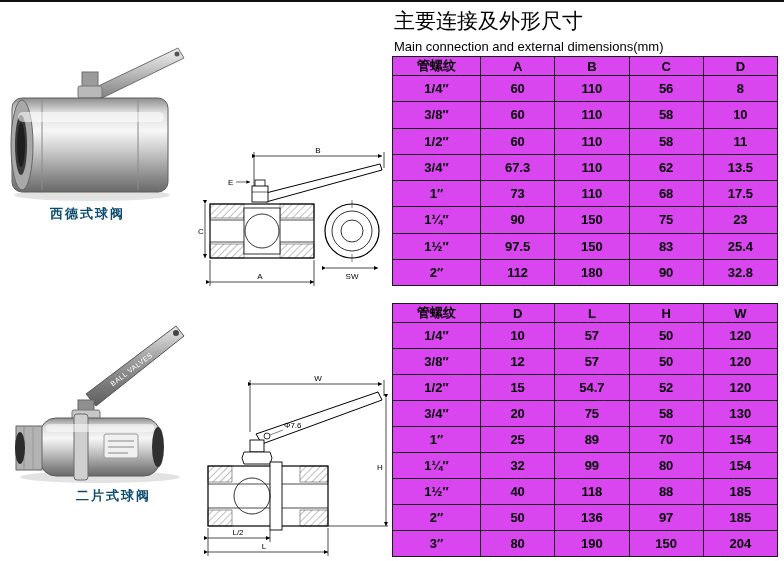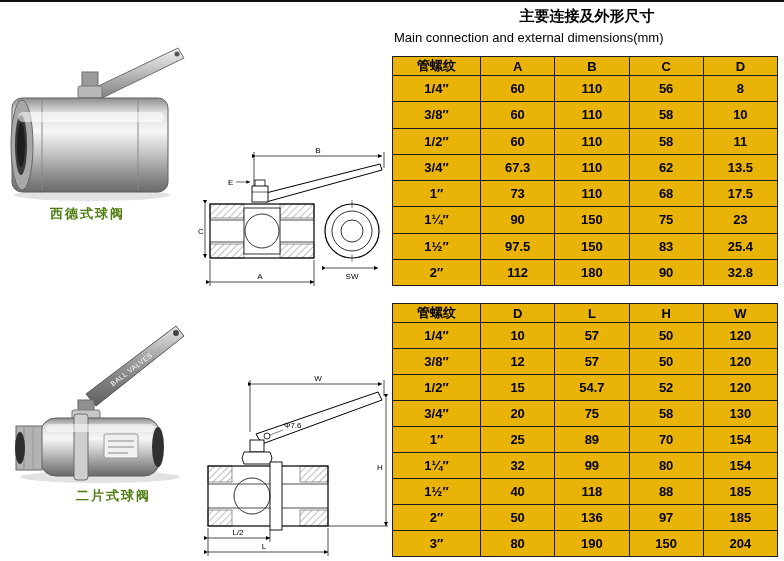--- a/index.html
+++ b/index.html
@@ -1,27 +1,27 @@
 <!DOCTYPE html>
 <html><head>
 <meta charset="utf-8">
 <style>
   * { margin:0; padding:0; box-sizing:border-box; }
   html,body { background:#fff; }
   body { font-family:"Liberation Sans", sans-serif; color:#000; }
   .page { position:relative; width:784px; height:561px; background:#fff; overflow:hidden; border-top:2px solid #111; }
 
   .photo, .drawing { position:absolute; }
-  .caption { position:absolute; font-size:13px; font-weight:bold; letter-spacing:2px; color:#4d7c0f; }
+  .caption { position:absolute; font-size:13px; font-weight:bold; letter-spacing:2px; color:#0c4a6e; }
 
   .right-head { position:absolute; left:394px; top:5px; width:386px; }
-  .title-cn { font-size:15px; font-weight:bold;text-align:center; }
+  .title-cn { font-size:21px; font-weight:normal; }
   .title-en { font-size:13px; margin-top:4px; }
 
-  table.dim-table { position:absolute; border-collapse:collapse; table-layout:fixed; background:#eab308;padding-left:48px; }
+  table.dim-table { position:absolute; border-collapse:collapse; table-layout:fixed; background:#d946ef;padding-left:48px; }
   #t1 { left:392px; top:54px; width:386px; height:230px; }
   #t2 { left:392px; top:301px; width:386px; height:254px; }
   .dim-table th, .dim-table td {
     border:1px solid #1b1b1b; text-align:center; vertical-align:middle;
     font-size:13px; padding:0; font-weight:600;
   }
   .dim-table th { font-weight:bold; }
   .dim-table td:first-child { font-weight:bold;margin-top:40px; }
   col.c0 { width:88px; }
 

